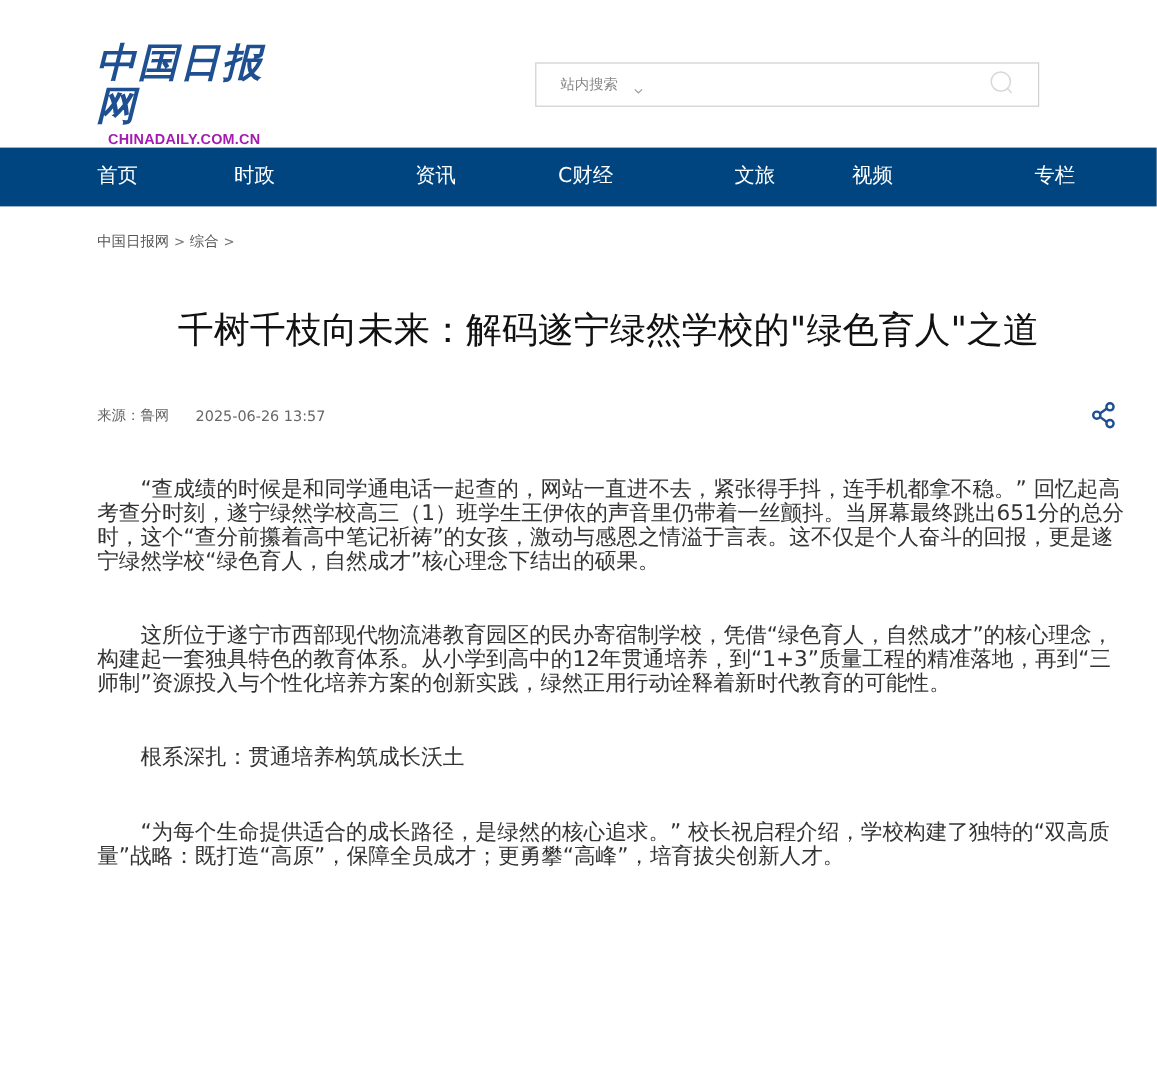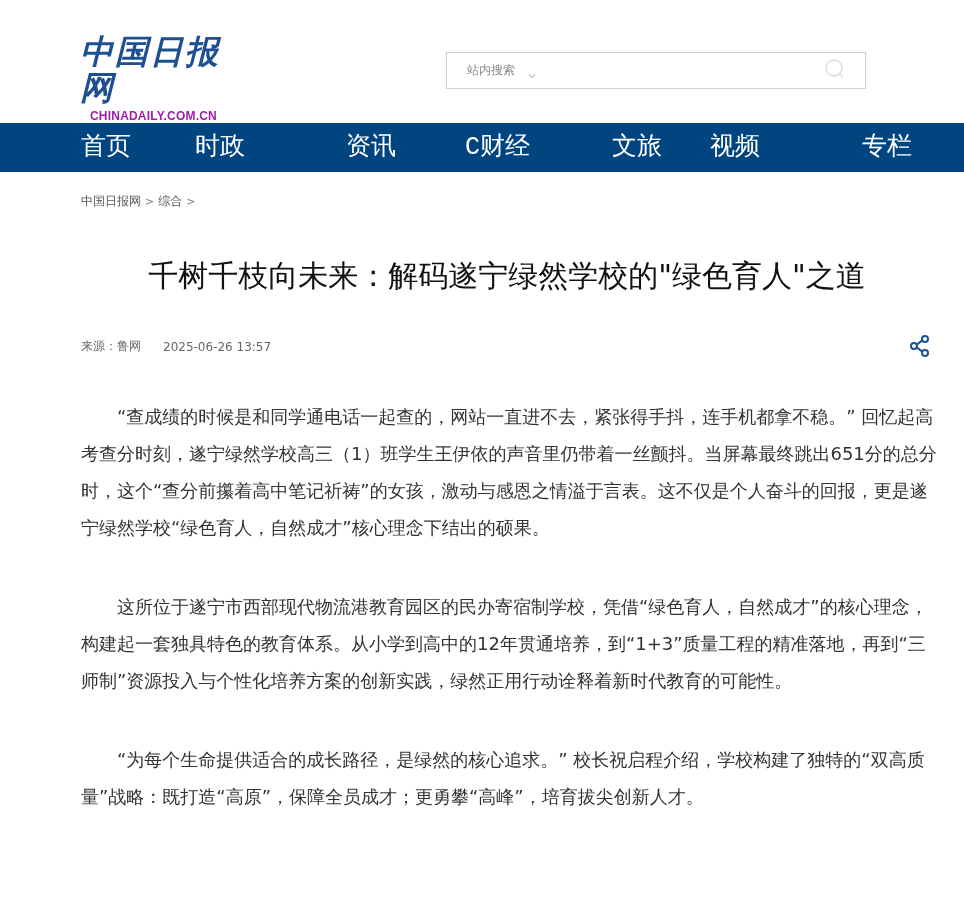--- a/index.html
+++ b/index.html
@@ -96,24 +96,23 @@
       height: 49px;
       background: #004580;
       position: relative;
     }
     .nav-item {
       position: absolute;
       top: 0;
       height: 50px;
       line-height: 49px;
       color: #ffffff;
-      font-size: 25px;
+      font-size: 17px;
       cursor: pointer;
       white-space: nowrap;
-      font-family: Liberation Mono, monospace;
     }
     .breadcrumb {
       position: absolute;
       left: 81px;
       top: 193px;
       font-size: 12px;
       color: #555555;
       display: flex;
       align-items: center;
     }
@@ -158,21 +157,21 @@
       width: 24px;
       height: 24px;
       cursor: pointer;
     }
     .article {
       position: absolute;
       left: 81px;
       top: 398px;
       width: 856px;
       font-size: 18px;
-      line-height: 37px;
+      line-height: 20px;
       color: #333333;
     }
     .article p {
       text-indent: 2em;
     }
     .article p.para-1 { margin-bottom: 42px; }
     .article p.para-2 { margin-bottom: 42px; }
     .article p.subhead { margin-bottom: 42px; }
   </style>
 </head>
@@ -236,14 +235,15 @@
       <circle cx="6" cy="12" r="3" fill="none" stroke="#1d4f91" stroke-width="2"></circle>
       <circle cx="17" cy="19" r="3" fill="none" stroke="#1d4f91" stroke-width="2"></circle>
       <path d="M8.6 10.6 L14.4 6.4 M8.6 13.4 L14.4 17.6" stroke="#1d4f91" stroke-width="2"></path>
     </svg>
   </span>
 </div>
 
 <div class="article">
   <p class="para-1">“查成绩的时候是和同学通电话一起查的，网站一直进不去，紧张得手抖，连手机都拿不稳。” 回忆起高考查分时刻，遂宁绿然学校高三（1）班学生王伊依的声音里仍带着一丝颤抖。当屏幕最终跳出651分的总分时，这个“查分前攥着高中笔记祈祷”的女孩，激动与感恩之情溢于言表。这不仅是个人奋斗的回报，更是遂宁绿然学校“绿色育人，自然成才”核心理念下结出的硕果。</p>
   <p class="para-2">这所位于遂宁市西部现代物流港教育园区的民办寄宿制学校，凭借“绿色育人，自然成才”的核心理念，构建起一套独具特色的教育体系。从小学到高中的12年贯通培养，到“1+3”质量工程的精准落地，再到“三师制”资源投入与个性化培养方案的创新实践，绿然正用行动诠释着新时代教育的可能性。</p>
+  <p class="subhead">根系深扎：贯通培养构筑成长沃土</p>
   <p class="para-3">“为每个生命提供适合的成长路径，是绿然的核心追求。” 校长祝启程介绍，学校构建了独特的“双高质量”战略：既打造“高原”，保障全员成才；更勇攀“高峰”，培育拔尖创新人才。</p>
 </div>
 
 </body></html>

